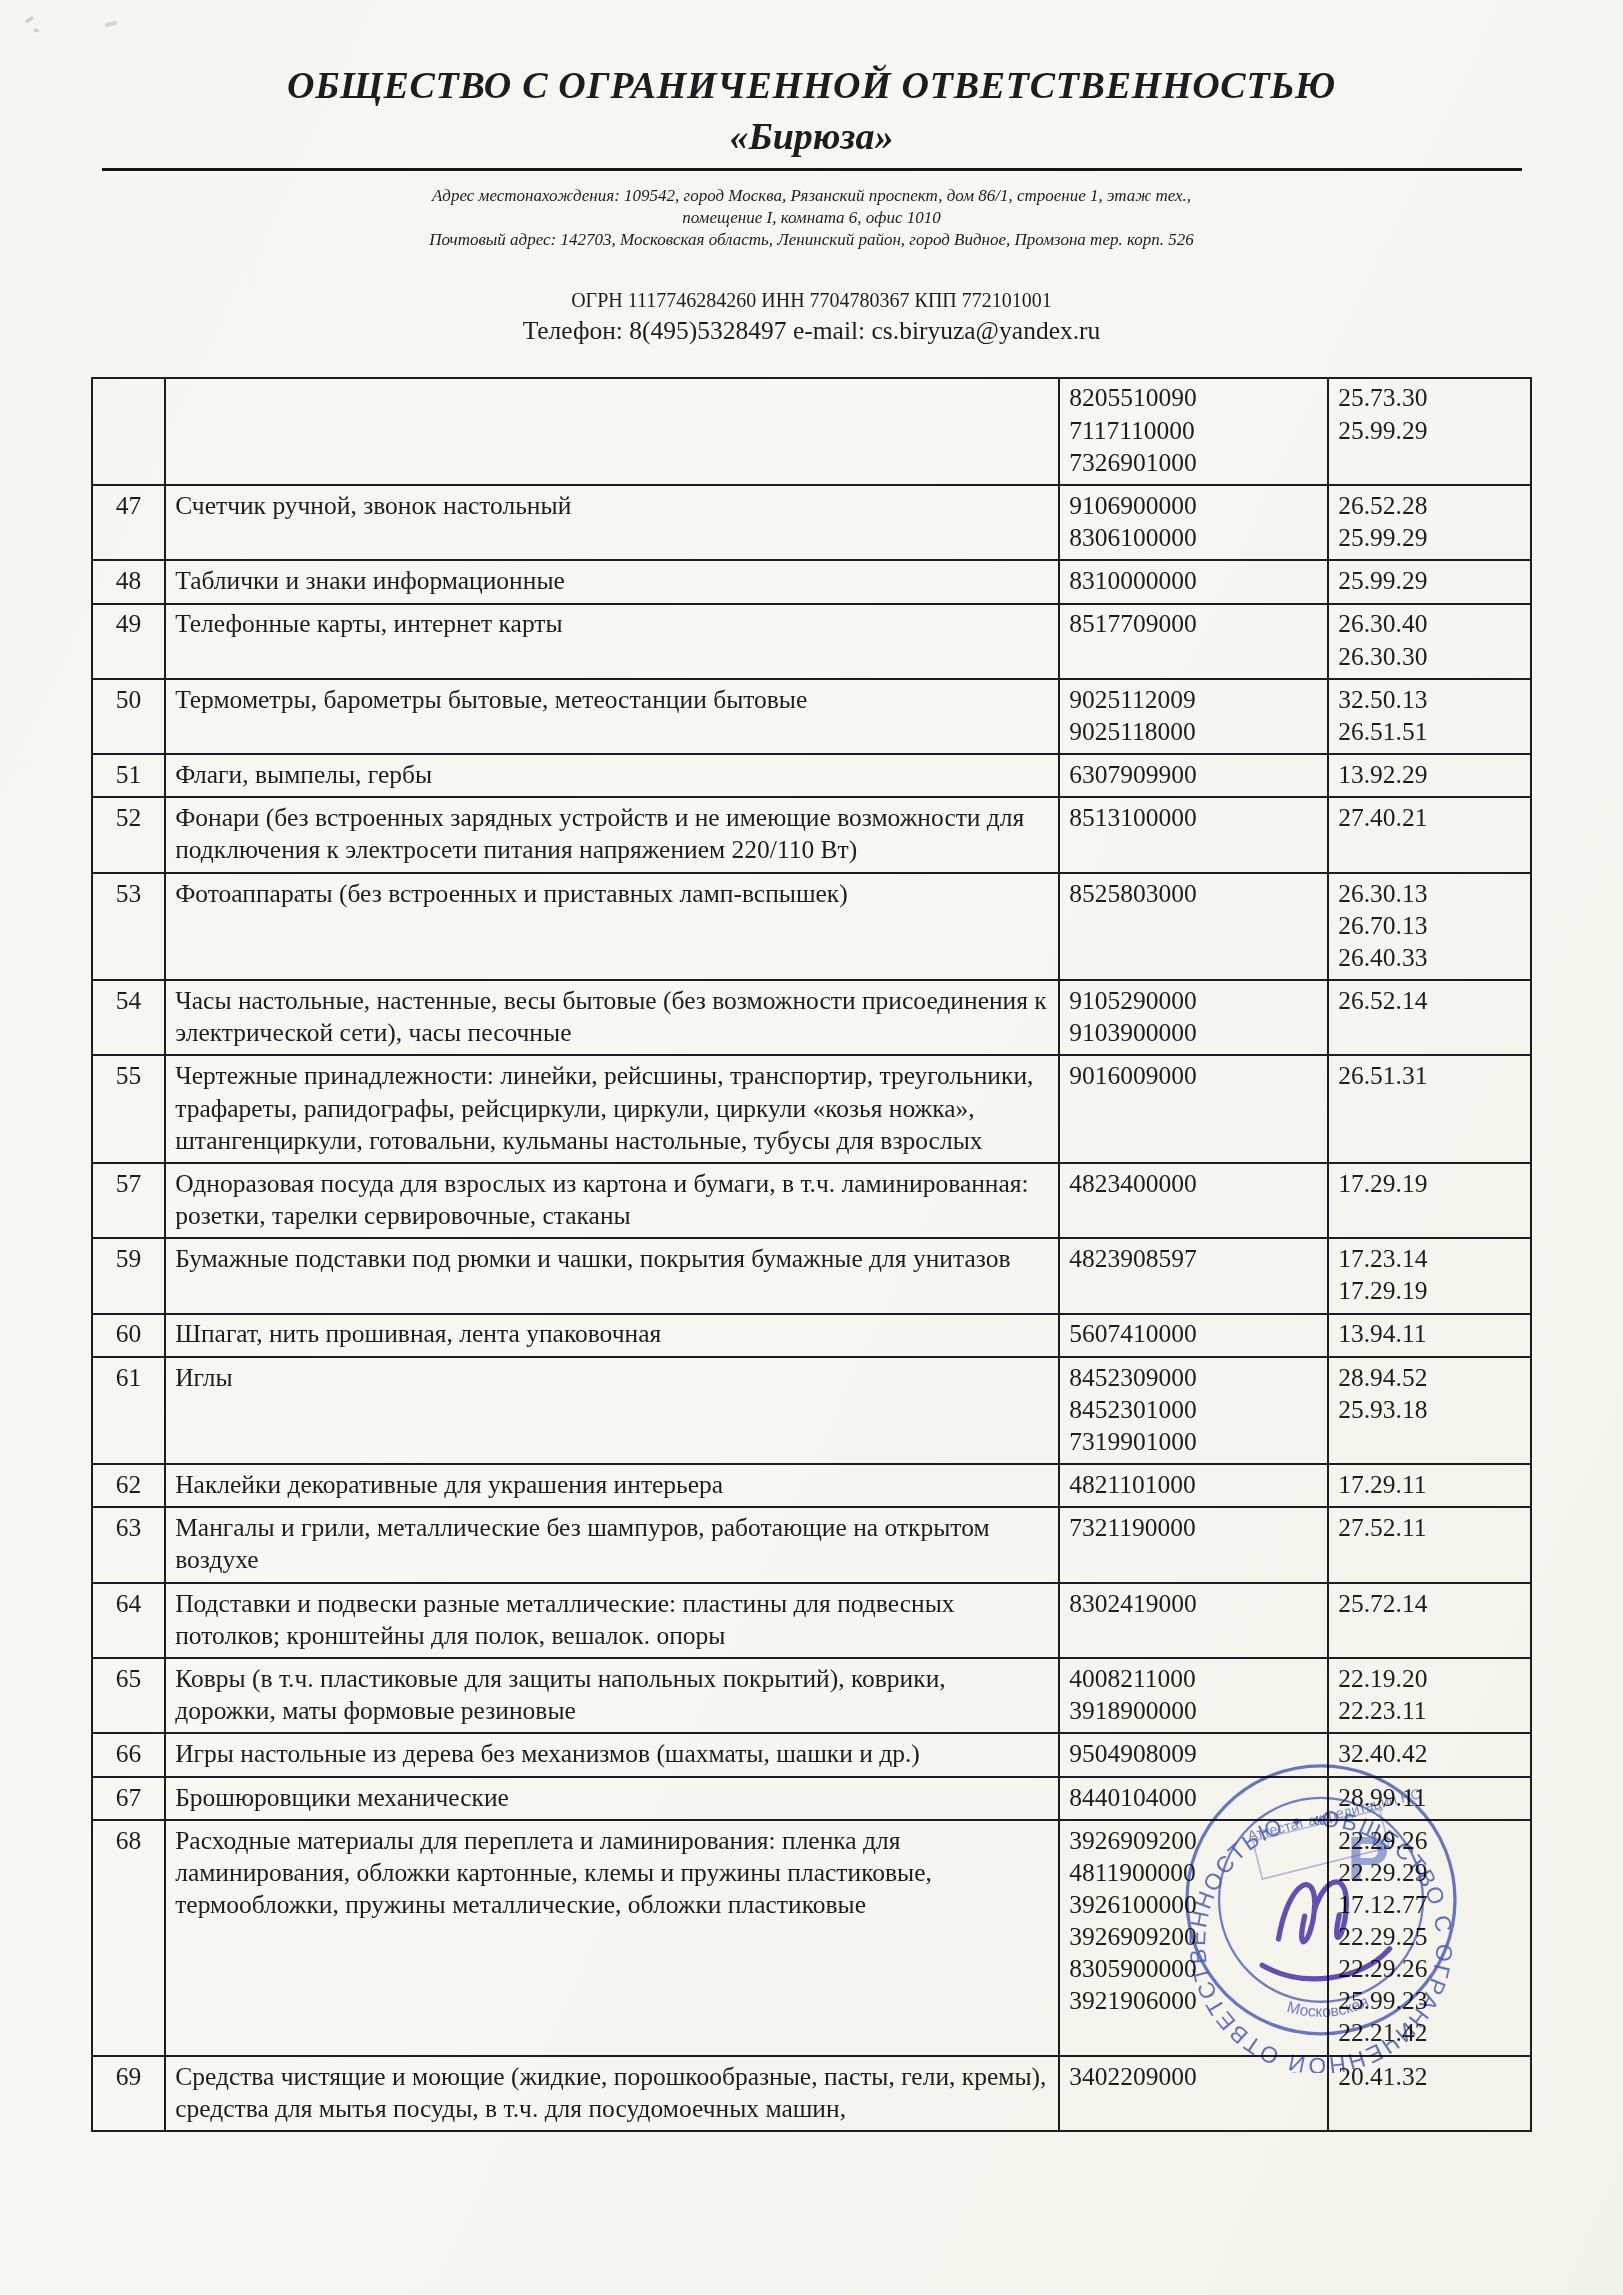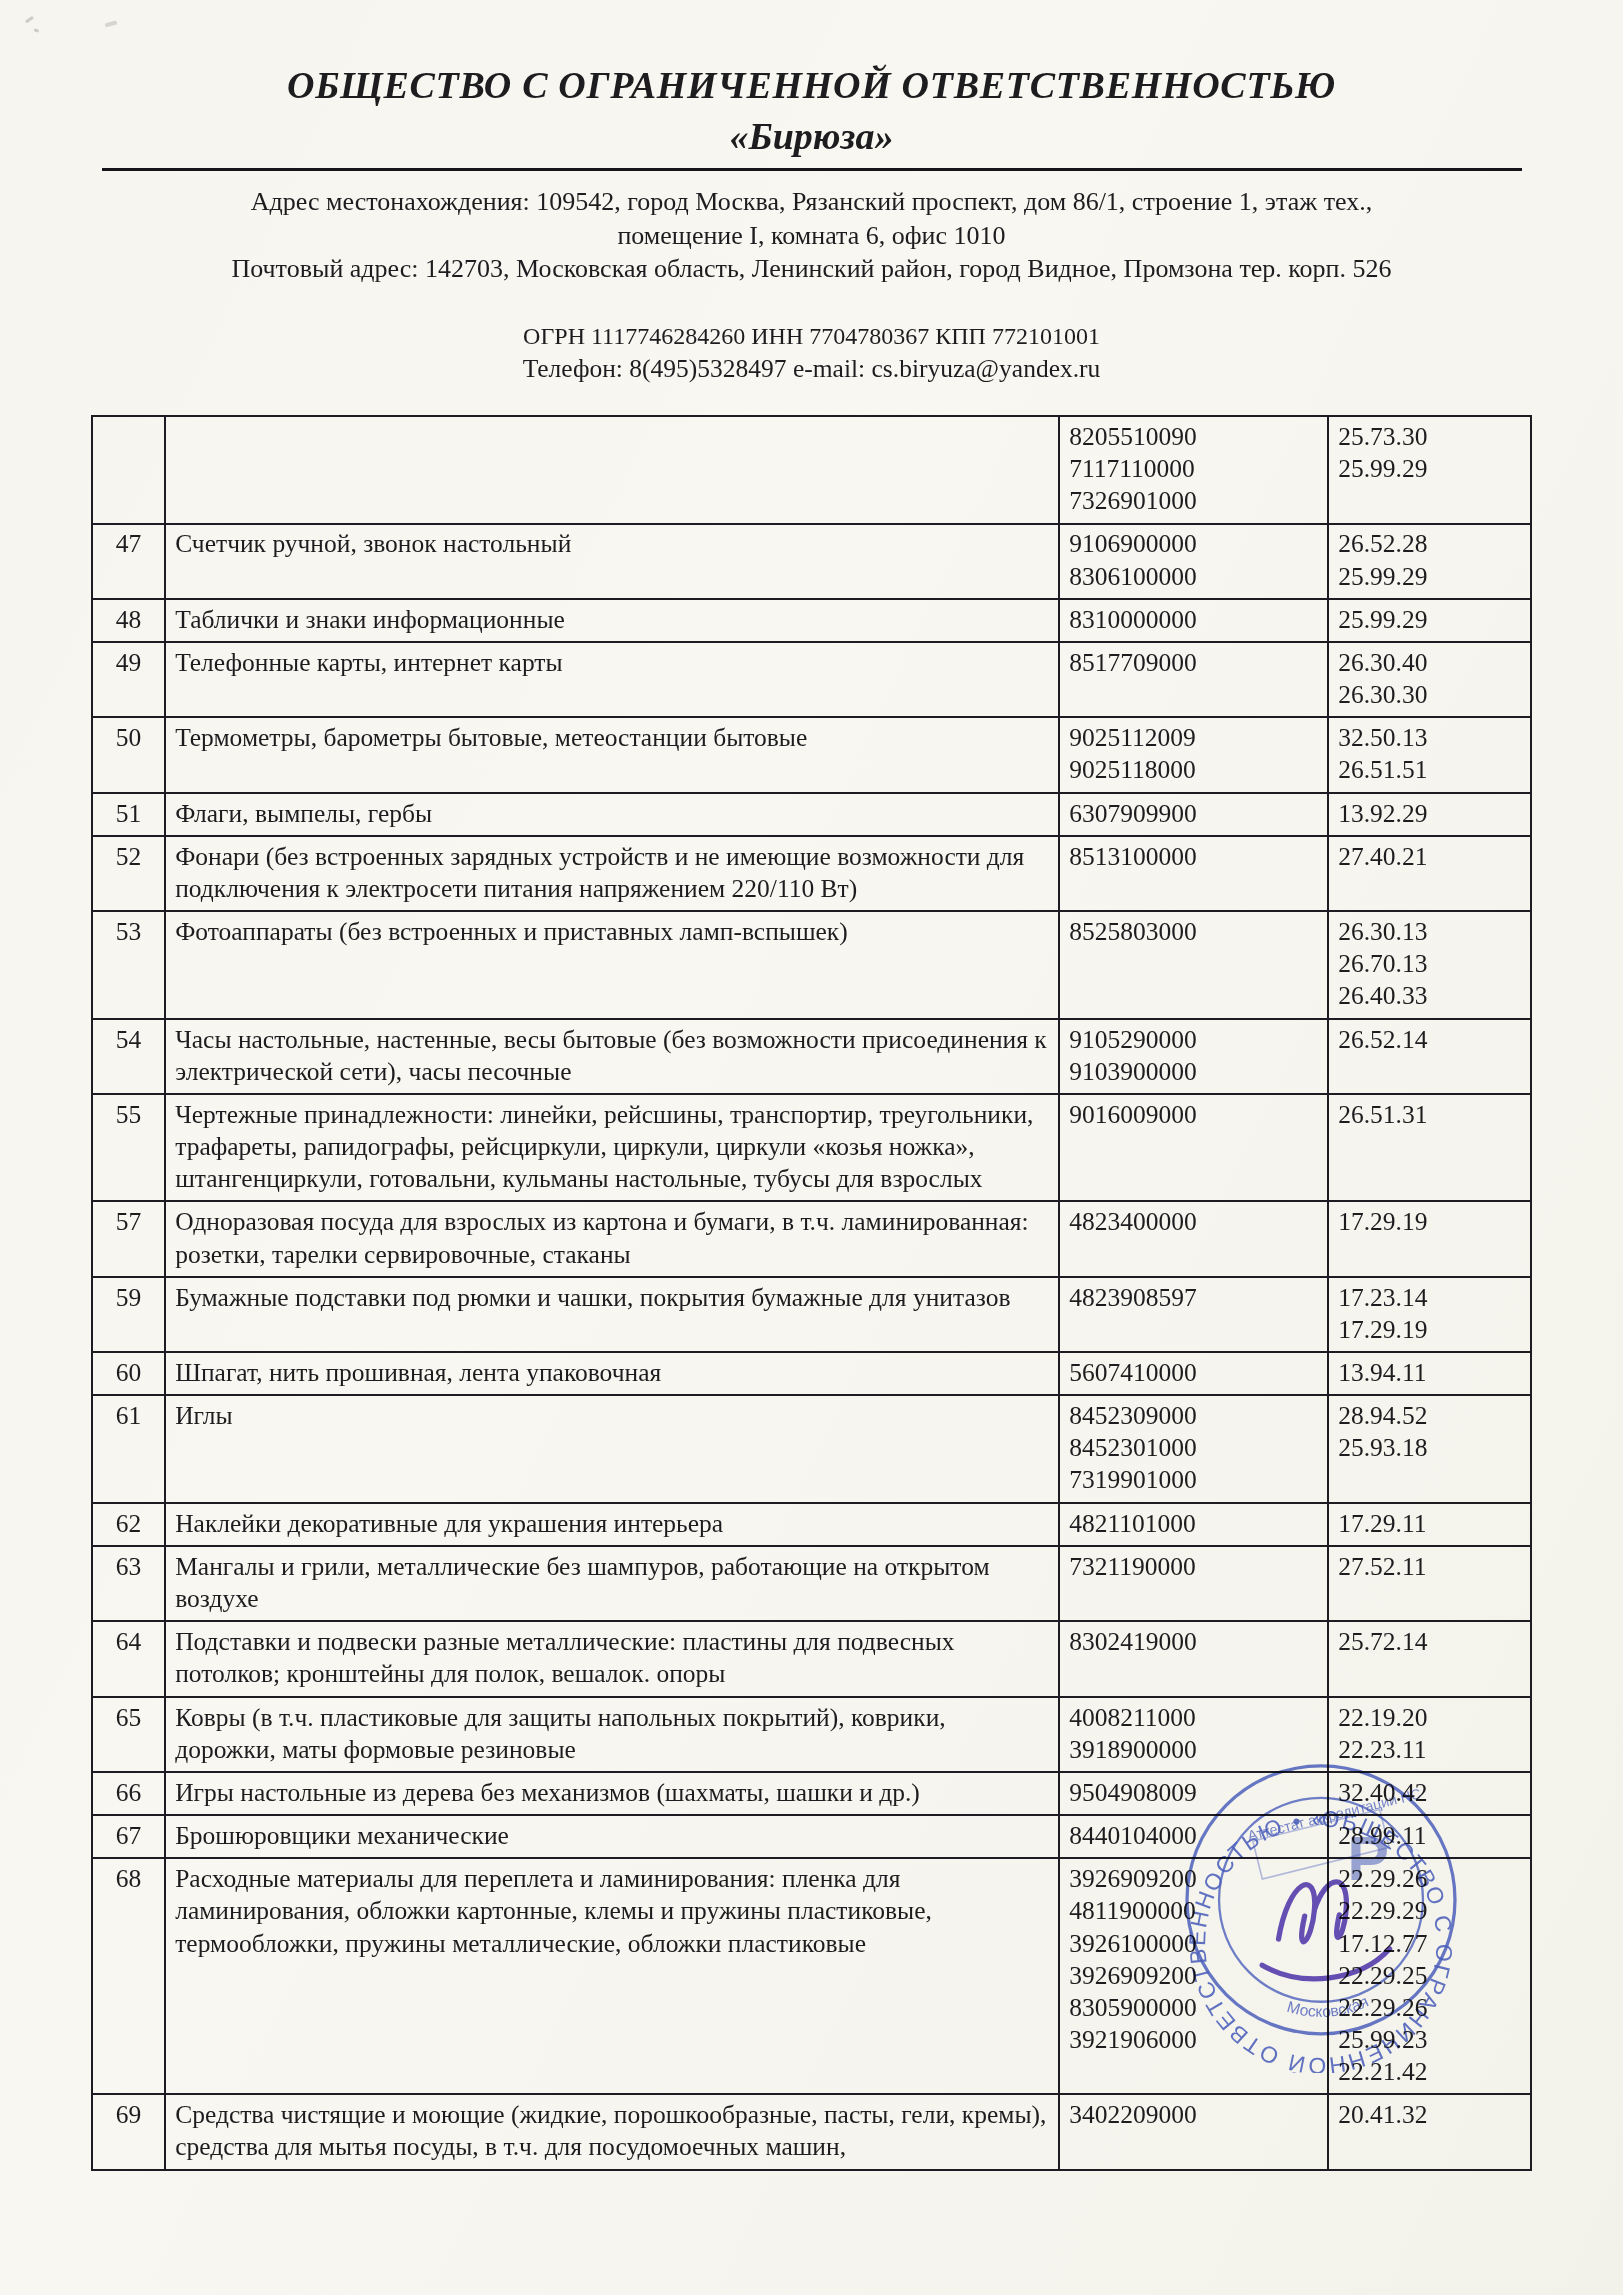--- a/index.html
+++ b/index.html
@@ -30,23 +30,23 @@
     letter-spacing: 0.7px;
   }
   .org-line2 {
     font-size: 38px; font-weight: bold; font-style: italic;
     margin-top: 6.5px;
   }
   .head-rule {
     width: 1420px; margin: 10.5px auto 14.4px auto;
     border-bottom: 3.9px solid #15151a;
   }
-  .addr-block { font-size: 26px; line-height: 1.28; width: 1361px; margin: 0 auto; }
+  .addr-block { font-size: 17px; line-height: 1.28; width: 1361px; margin: 0 auto; font-style: italic; }
   .addr-line { display: block; }
-  .reg-line { font-size: 24px; margin-top: 38px; }
+  .reg-line { font-size: 20px; margin-top: 38px; }
   .contact-line { font-size: 25.5px; margin-top: 3.9px; }
 
   table.items {
     border-collapse: collapse;
     table-layout: fixed;
     width: 1420px;
     margin: 31px auto 0 auto;
   }
   table.items td {
     border: 2px solid #1c1c22;

